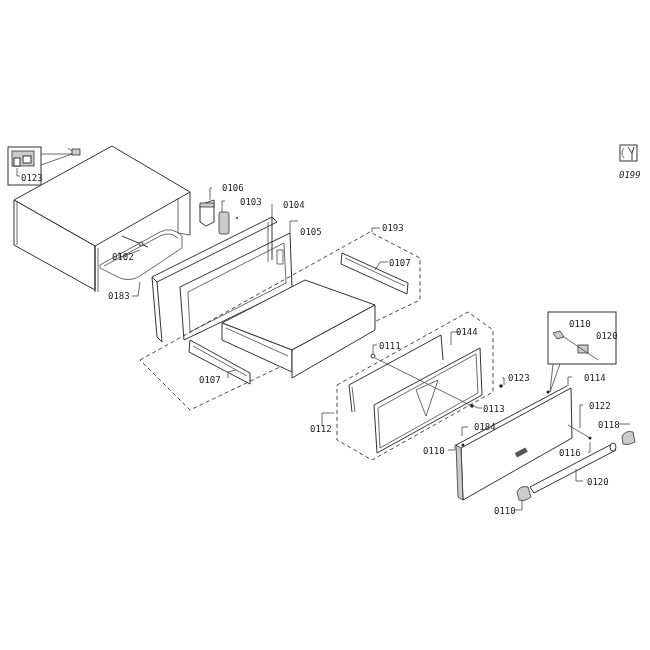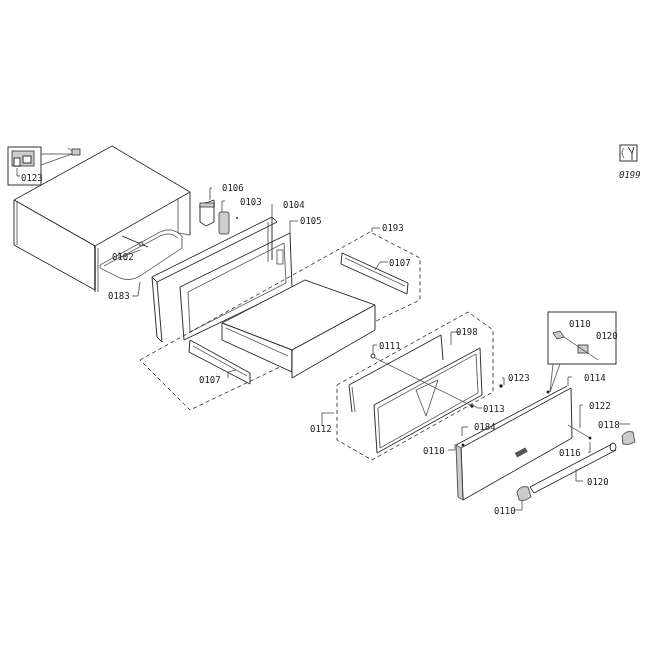--- a/index.html
+++ b/index.html
@@ -170,26 +170,26 @@
     <polyline points="514,510 522,510 522,500" class="thin"></polyline>
   </g>
 </svg>
 
 <span class="lbl" style="left:21px;top:173px;">0123</span>
 <span class="lbl" style="left:112px;top:252px;text-align:right;">0102</span>
 <span class="lbl" style="left:108px;top:291px;">0183</span>
 <span class="lbl" style="left:222px;top:183px;">0106</span>
 <span class="lbl" style="left:240px;top:197px;">0103</span>
 <span class="lbl" style="left:283px;top:200px;">0104</span>
-<span class="lbl" style="left:300px;top:216px;">0105</span>
+<span class="lbl" style="left:300px;top:227px;">0105</span>
 <span class="lbl" style="left:382px;top:223px;">0193</span>
 <span class="lbl" style="left:389px;top:258px;">0107</span>
 <span class="lbl" style="left:199px;top:375px;">0107</span>
 <span class="lbl" style="left:379px;top:341px;">0111</span>
-<span class="lbl" style="left:456px;top:327px;">0198</span>
+<span class="lbl" style="left:456px;top:327px;">0144</span>
 <span class="lbl" style="left:310px;top:424px;">0112</span>
 <span class="lbl" style="left:508px;top:373px;">0123</span>
 <span class="lbl" style="left:483px;top:404px;">0113</span>
 <span class="lbl" style="left:474px;top:422px;">0184</span>
 <span class="lbl" style="left:423px;top:446px;">0110</span>
 <span class="lbl" style="left:569px;top:319px;">0110</span>
 <span class="lbl" style="left:596px;top:331px;">0120</span>
 <span class="lbl" style="left:584px;top:373px;">0114</span>
 <span class="lbl" style="left:589px;top:401px;">0122</span>
 <span class="lbl" style="left:598px;top:420px;">0118</span>

